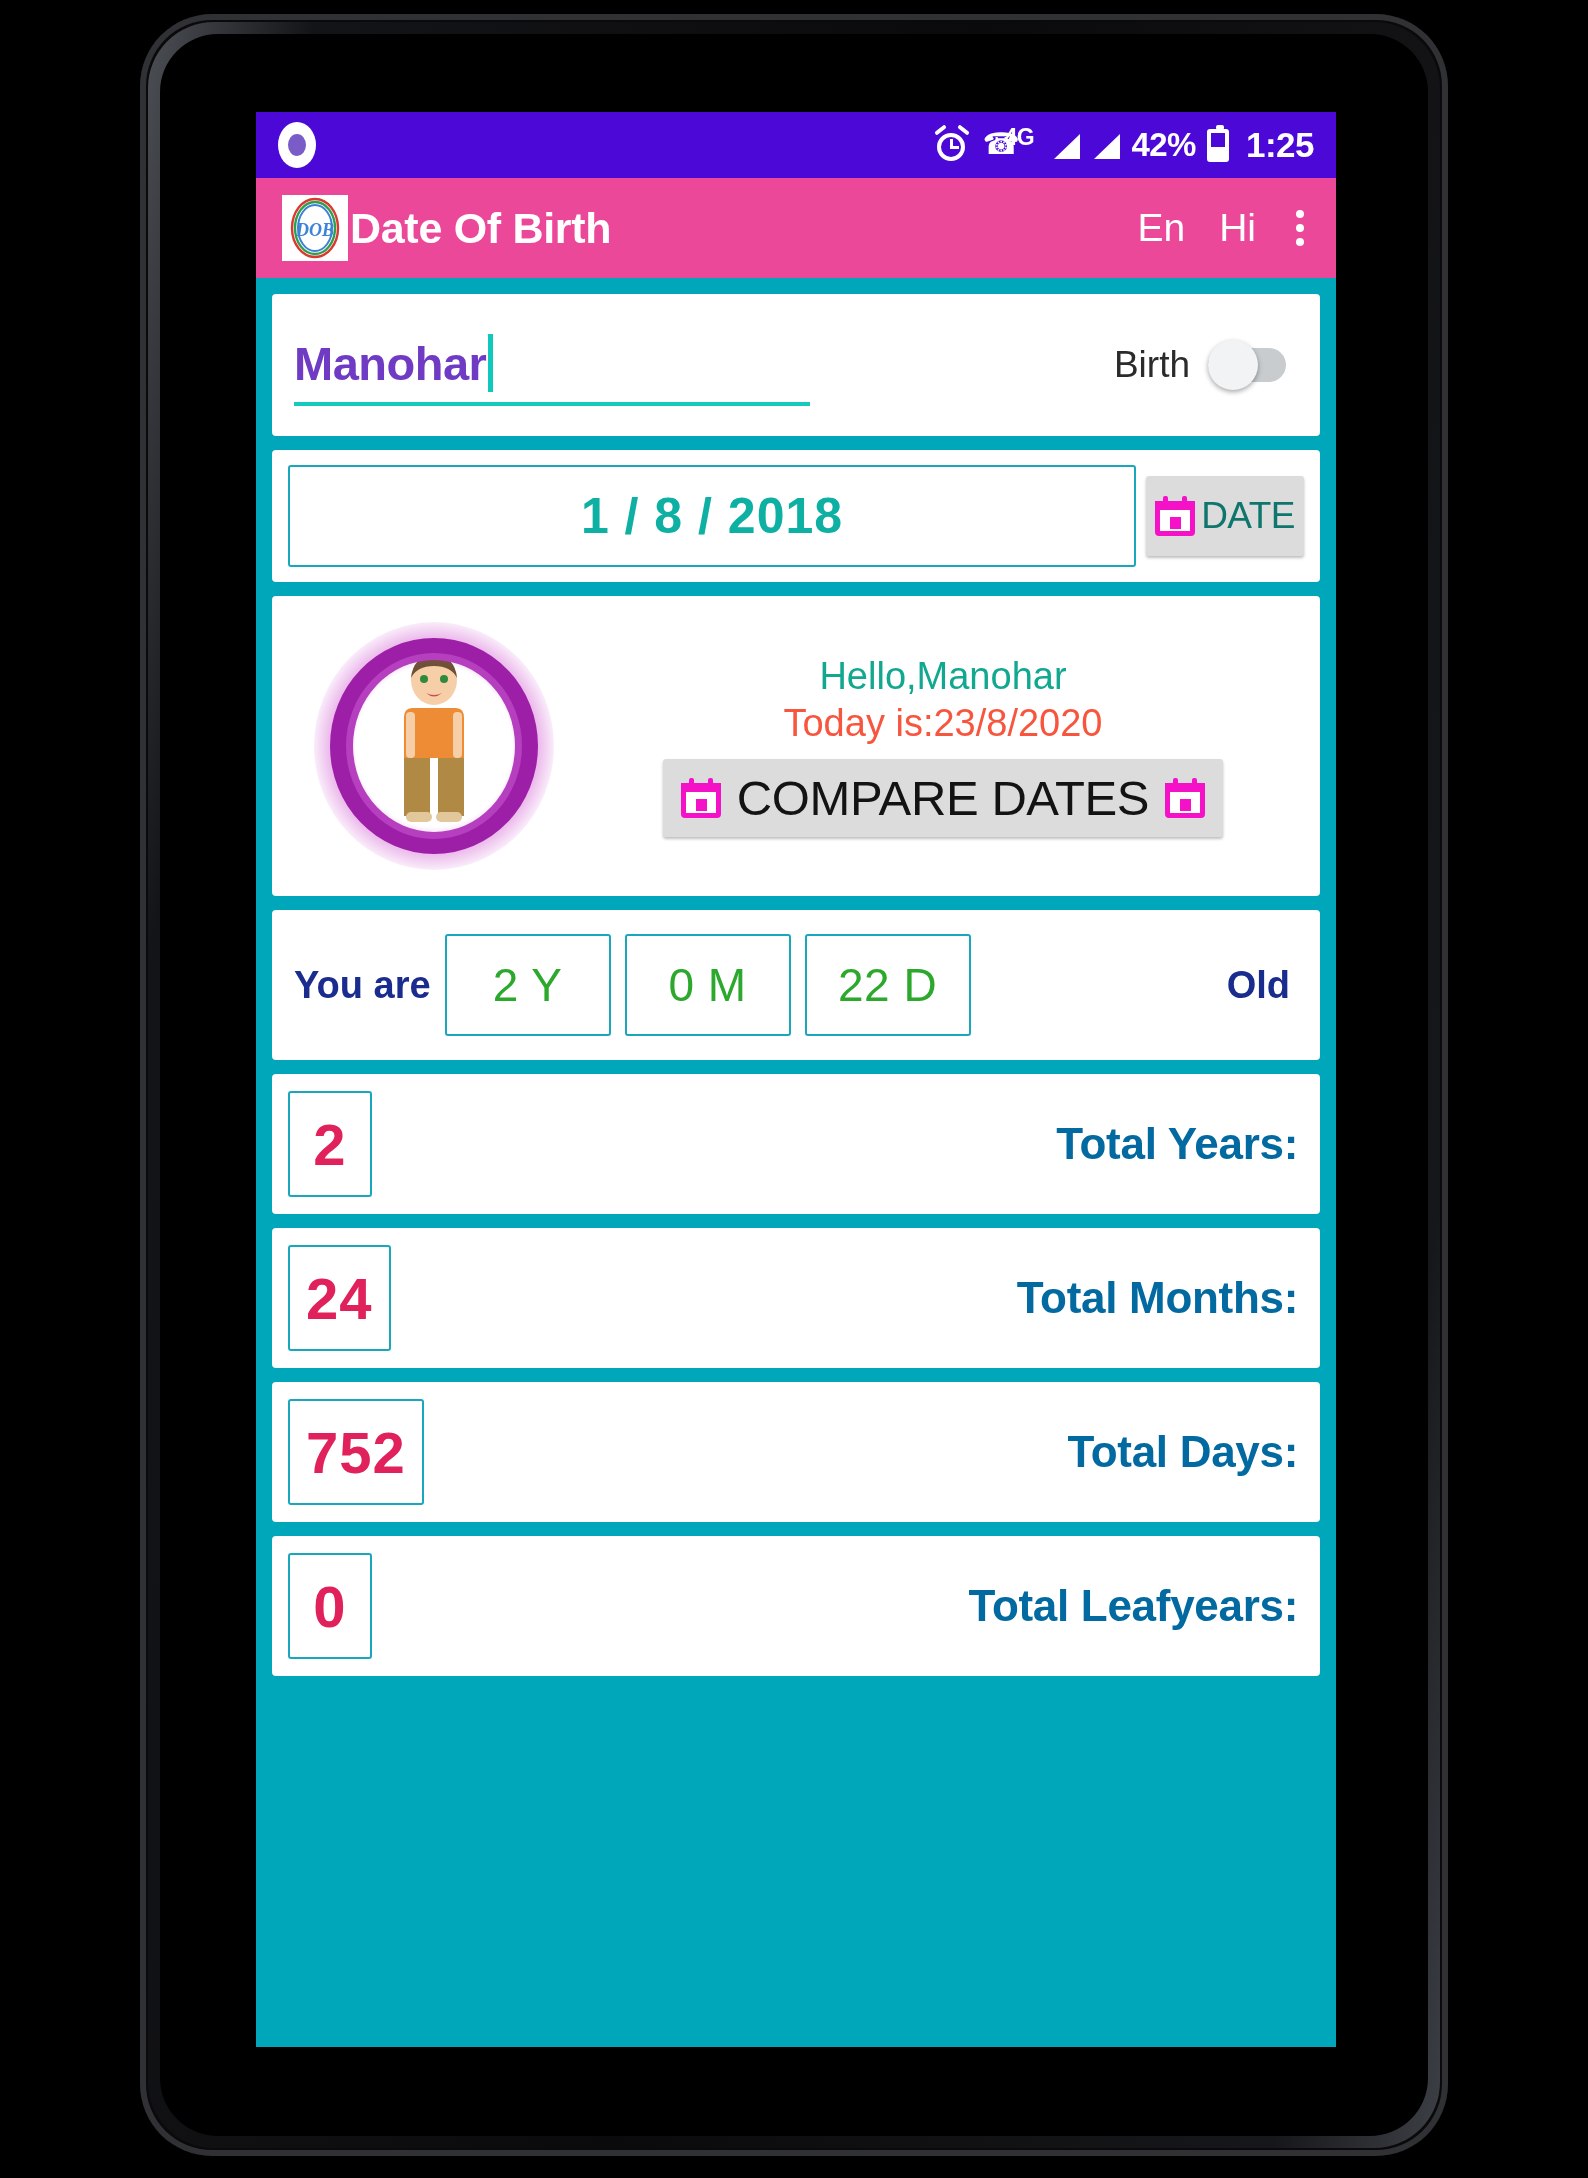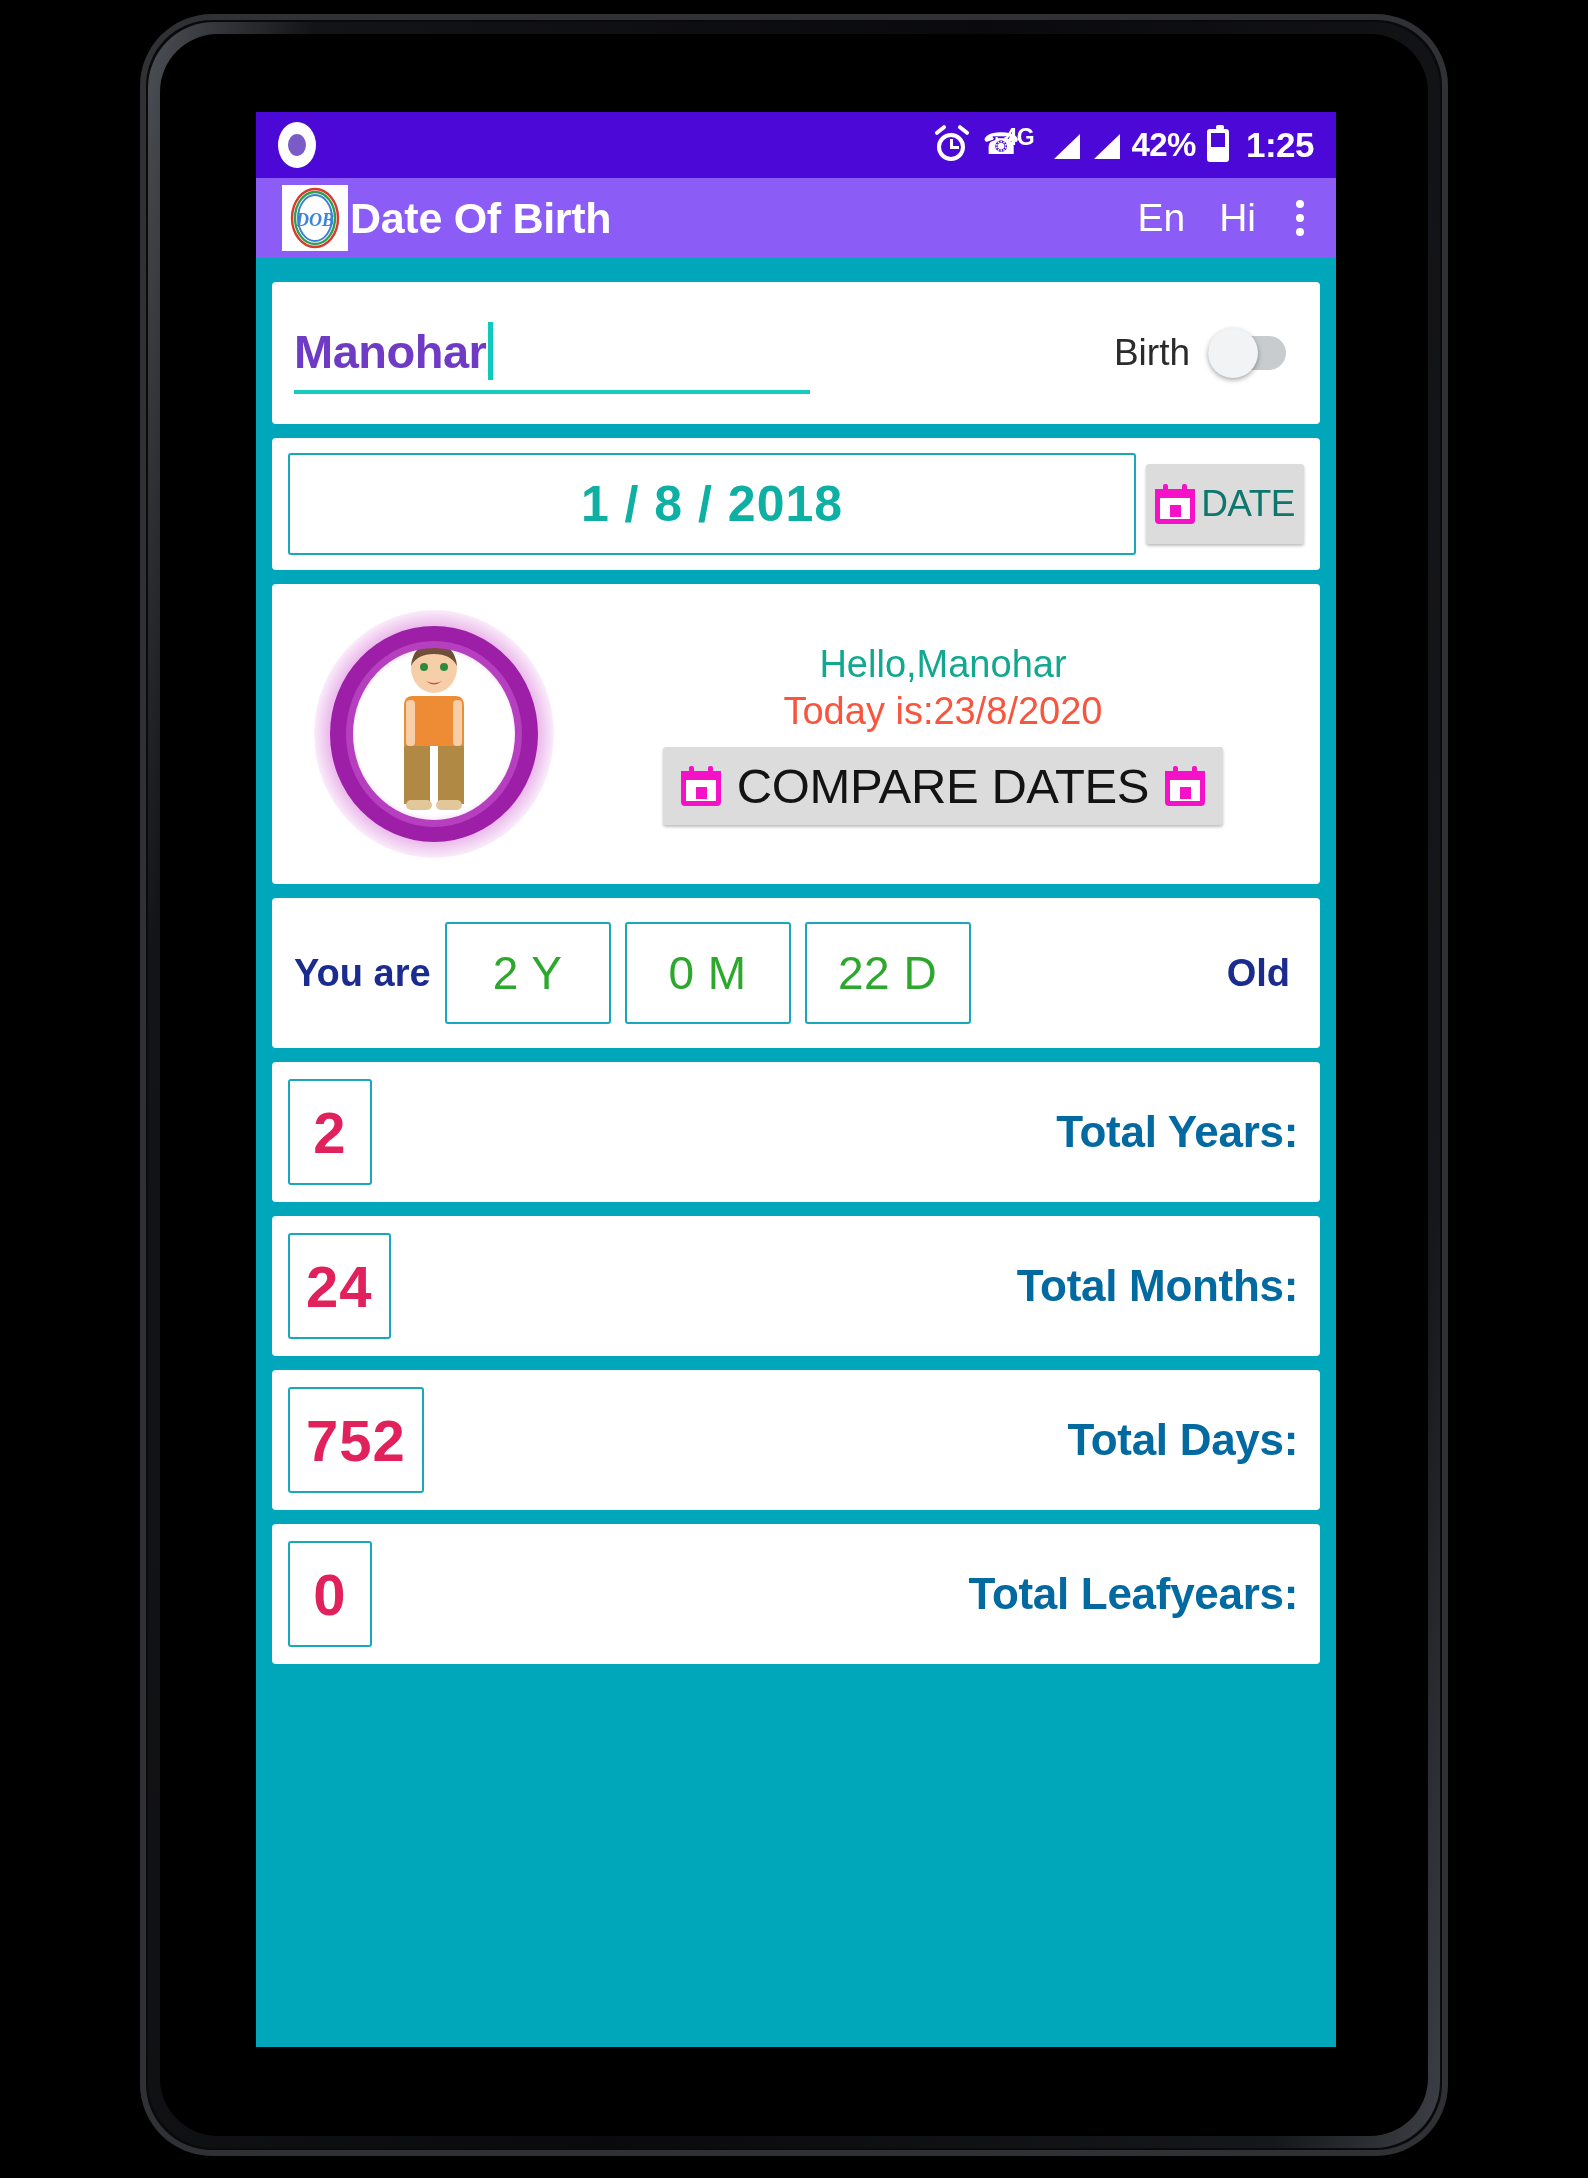--- a/index.html
+++ b/index.html
@@ -57,31 +57,31 @@
   .sig::after{content:"";position:absolute;right:0;bottom:0;width:0;height:0;
     border-left:26px solid transparent;border-bottom:25px solid #fff;}
 
   .batt-pct{font-size:33px;font-weight:700;letter-spacing:-.5px;}
   .batt-ico{width:22px;height:33px;border:4px solid #fff;border-radius:3px;position:relative;box-sizing:border-box;
     background:linear-gradient(to top,#fff 42%,transparent 42%);}
   .batt-ico::before{content:"";position:absolute;left:5px;top:-8px;width:8px;height:5px;background:#fff;border-radius:2px;}
   .sb-time{font-size:35px;font-weight:700;margin-left:6px;letter-spacing:-.5px;}
 
   
-  .appbar{height:80px;background:#8b5cf6;display:flex;align-items:center;padding:0 26px;}
+  .appbar{height:100px;background:#ec4899;display:flex;align-items:center;padding:0 26px;}
   .logo{width:66px;height:66px;background:#fff;display:flex;align-items:center;justify-content:center;flex:0 0 auto;}
   .logo svg{display:block;}
   .app-title{color:#fff;font-size:43px;font-weight:700;margin-left:2px;letter-spacing:-.3px;}
   .appbar-spacer{flex:1;}
   .lang{color:#fff;font-size:39px;font-weight:400;margin-left:34px;}
   .kebab{margin-left:40px;margin-right:6px;display:flex;flex-direction:column;gap:6px;align-items:center;}
   .kebab i{width:8px;height:8px;border-radius:50%;background:#fff;display:block;}
 
   
-  .content{padding:24px 16px 0 16px;}
+  .content{padding:16px 16px 0 16px;}
   .card{background:#fff;border-radius:4px;margin-bottom:14px;}
 
   
   .name-card{height:142px;display:flex;align-items:center;padding:0 22px;}
   .name-input{
     flex:1;max-width:516px;position:relative;height:78px;display:flex;align-items:center;
     border-bottom:4px solid #14cbbe;
   }
   .name-val{font-size:47px;font-weight:700;color:#6f3bc4;letter-spacing:-.5px;}
   .caret{width:5px;height:58px;background:#0fc9bd;margin-left:2px;}

